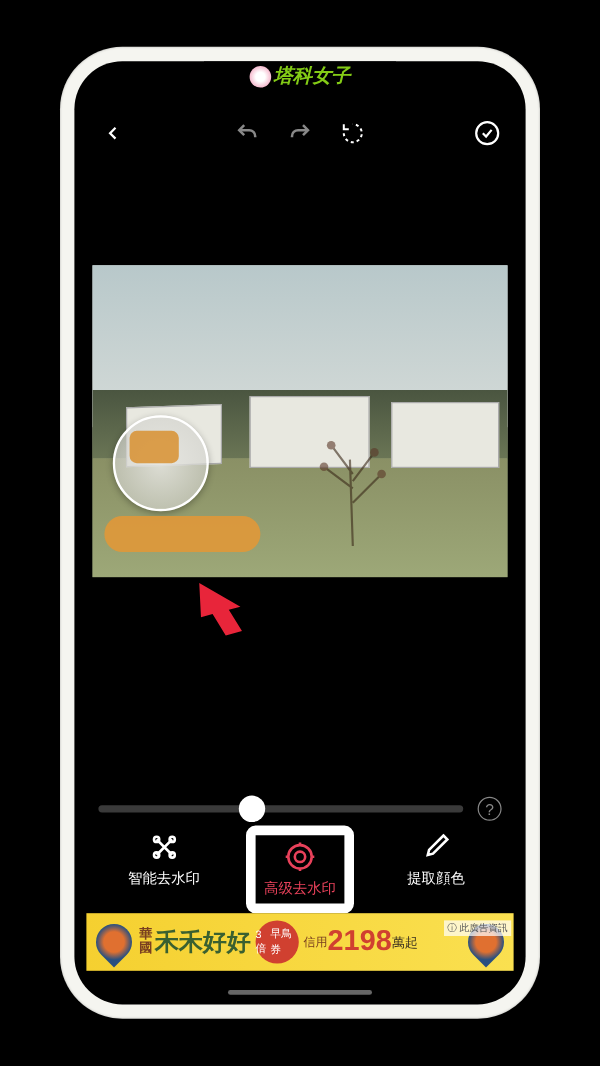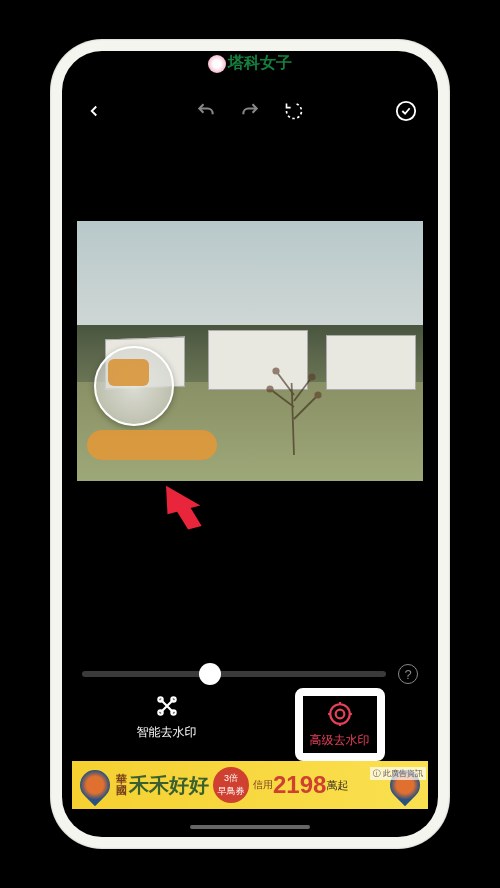--- a/index.html
+++ b/index.html
@@ -50,23 +50,24 @@
       align-items: center;
       gap: 2px;
     }
     .logo-icon {
       width: 18px;
       height: 18px;
       background: radial-gradient(circle, #fff 30%, #e8a 100%);
       border-radius: 50%;
     }
     .logo-text {
-      color: #15803d;
+      color: #84cc16;
       font-size: 16px;
       font-weight: bold;
+      font-style: italic;
     }
     .toolbar {
       position: absolute;
       top: 38px;
       left: 0;
       right: 0;
       height: 44px;
       display: flex;
       align-items: center;
       justify-content: space-between;
@@ -263,21 +264,21 @@
     .ad-text1 { color: #7a4020; font-weight: bold; margin-left: 4px; }
     .ad-text2 { color: #3a6030; font-weight: bold; font-size: 20px; margin-left: 2px; }
     .ad-badge {
       background: #d04030;
       color: #fff;
       border-radius: 50%;
       width: 36px;
       height: 36px;
       font-size: 9px;
       display: flex;
-      flex-direction: column;
+      flex-direction: row;
       align-items: center;
       justify-content: center;
       margin: 0 4px;
       flex-shrink: 0;
     }
     .ad-price { color: #d04030; font-weight: bold; font-size: 24px; }
     .ad-suffix { color: #3a3020; font-size: 11px; }
     .ad-close {
       position: absolute;
       top: 6px;
@@ -392,20 +393,28 @@
       <div class="tool-item tool-highlight">
         <div class="tool-icon">
           <svg width="26" height="26" viewBox="0 0 24 24" fill="none" stroke="#e8415a" stroke-width="2">
               <circle cx="12" cy="12" r="9"></circle>
               <circle cx="12" cy="12" r="4"></circle>
               <path d="M12 3 L12 1 M12 23 L12 21 M3 12 L1 12 M23 12 L21 12"></path>
             </svg>
         </div>
         <span class="tool-label">高级去水印</span>
       </div>
+      <div class="tool-item">
+        <div class="tool-icon">
+          <svg width="26" height="26" viewBox="0 0 24 24" fill="none" stroke="#fff" stroke-width="2">
+              <path d="M18 3 L21 6 L10 17 L6 18 L7 14 Z"></path>
+            </svg>
+        </div>
+        <span class="tool-label">提取顔色</span>
+      </div>
     </div>
 
     <div class="ad-banner">
       <div class="ad-flower"></div>
       <div style="display:flex;flex-direction:column;line-height:1;margin-left:2px">
         <span class="ad-text1" style="font-size:11px">華</span>
         <span class="ad-text1" style="font-size:11px">國</span>
       </div>
       <span class="ad-text2">禾禾好好</span>
       <div class="ad-badge">

